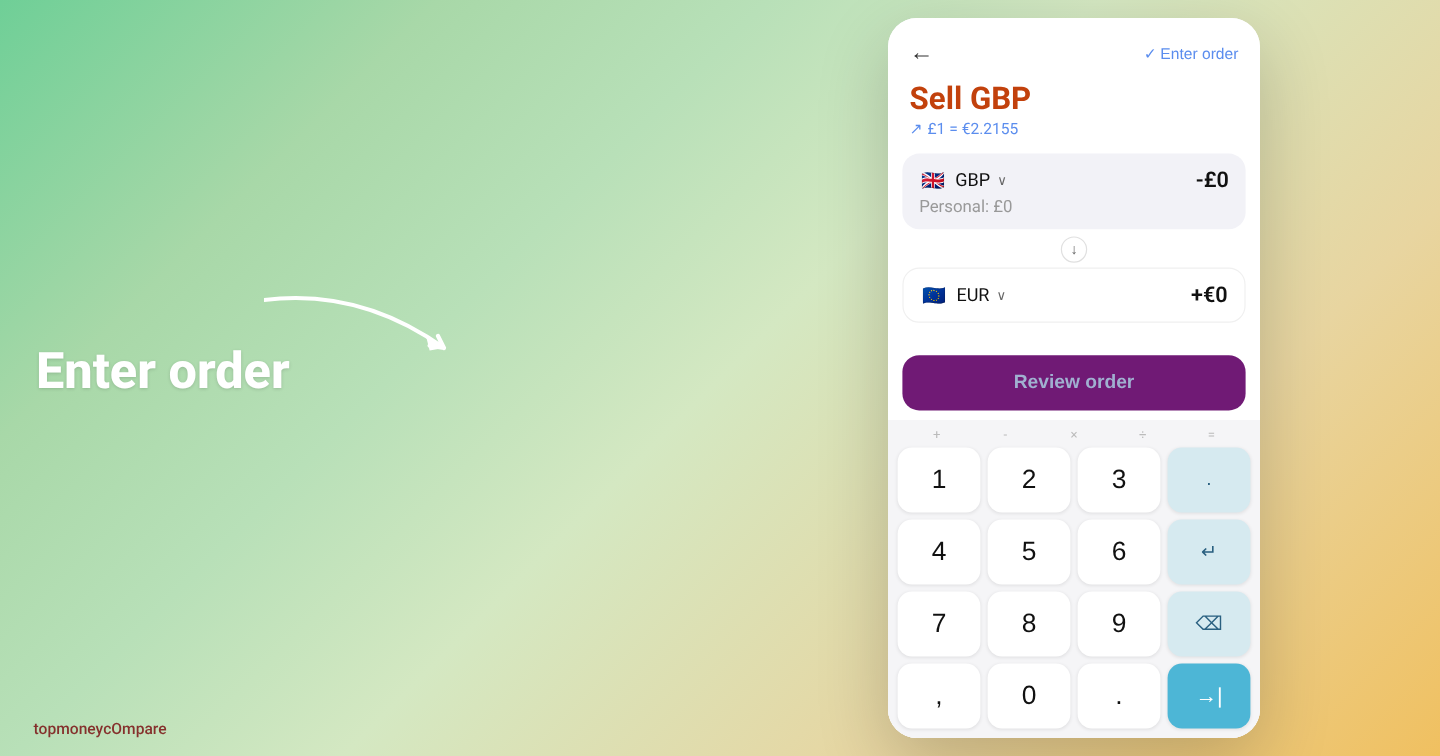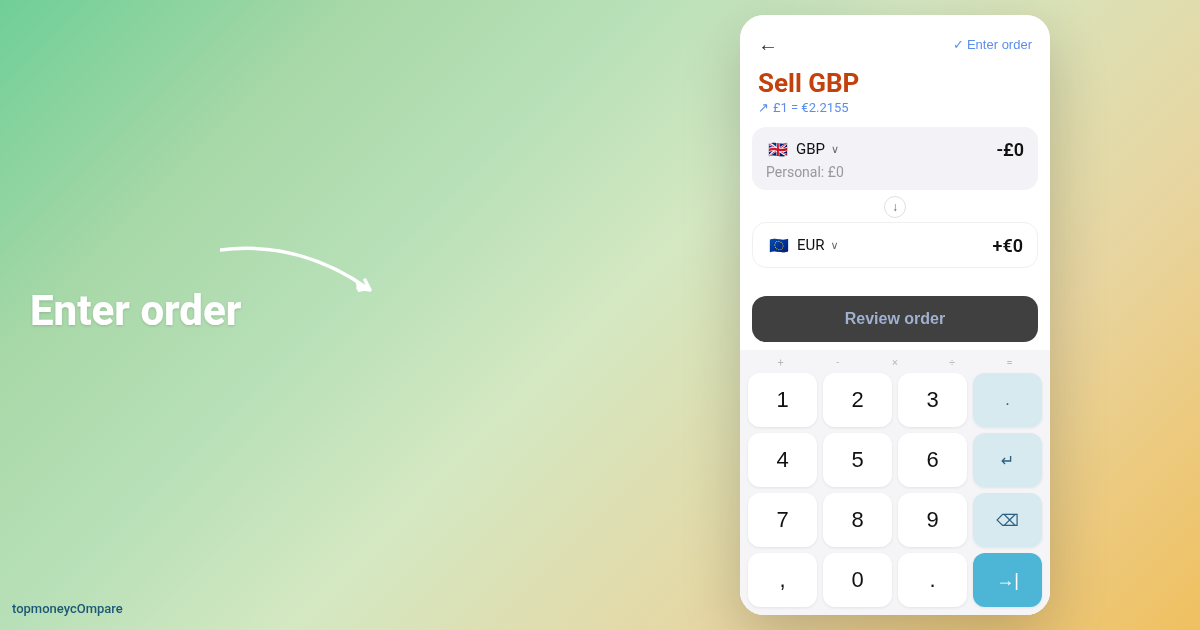--- a/index.html
+++ b/index.html
@@ -30,22 +30,22 @@
       color: white;
       font-size: 42px;
       font-weight: 800;
       text-shadow: 0 1px 3px rgba(0,0,0,0.15);
       margin-bottom: 10px;
     }
 
     .brand-label {
       position: absolute;
       bottom: 14px;
-      left: 12px;
-      color: #0c4a6e;
+      left: 28px;
+      color: #7f1d1d;
       font-size: 13px;
       font-weight: 500;
       opacity: 0.9;
     }
 
     
     .phone-card {
       position: absolute;
       right: 150px;
       top: 15px;
@@ -208,21 +208,21 @@
       padding: 12px 12px 8px 12px;
       flex: 1;
       display: flex;
       flex-direction: column;
       justify-content: flex-end;
     }
 
     .review-btn {
       width: 100%;
       padding: 14px;
-      background: #404040;
+      background: #701a75;
       border: none;
       border-radius: 14px;
       font-size: 16px;
       font-weight: 600;
       color: #a0b0d0;
       cursor: not-allowed;
     }
 
     
     .numpad-section {

